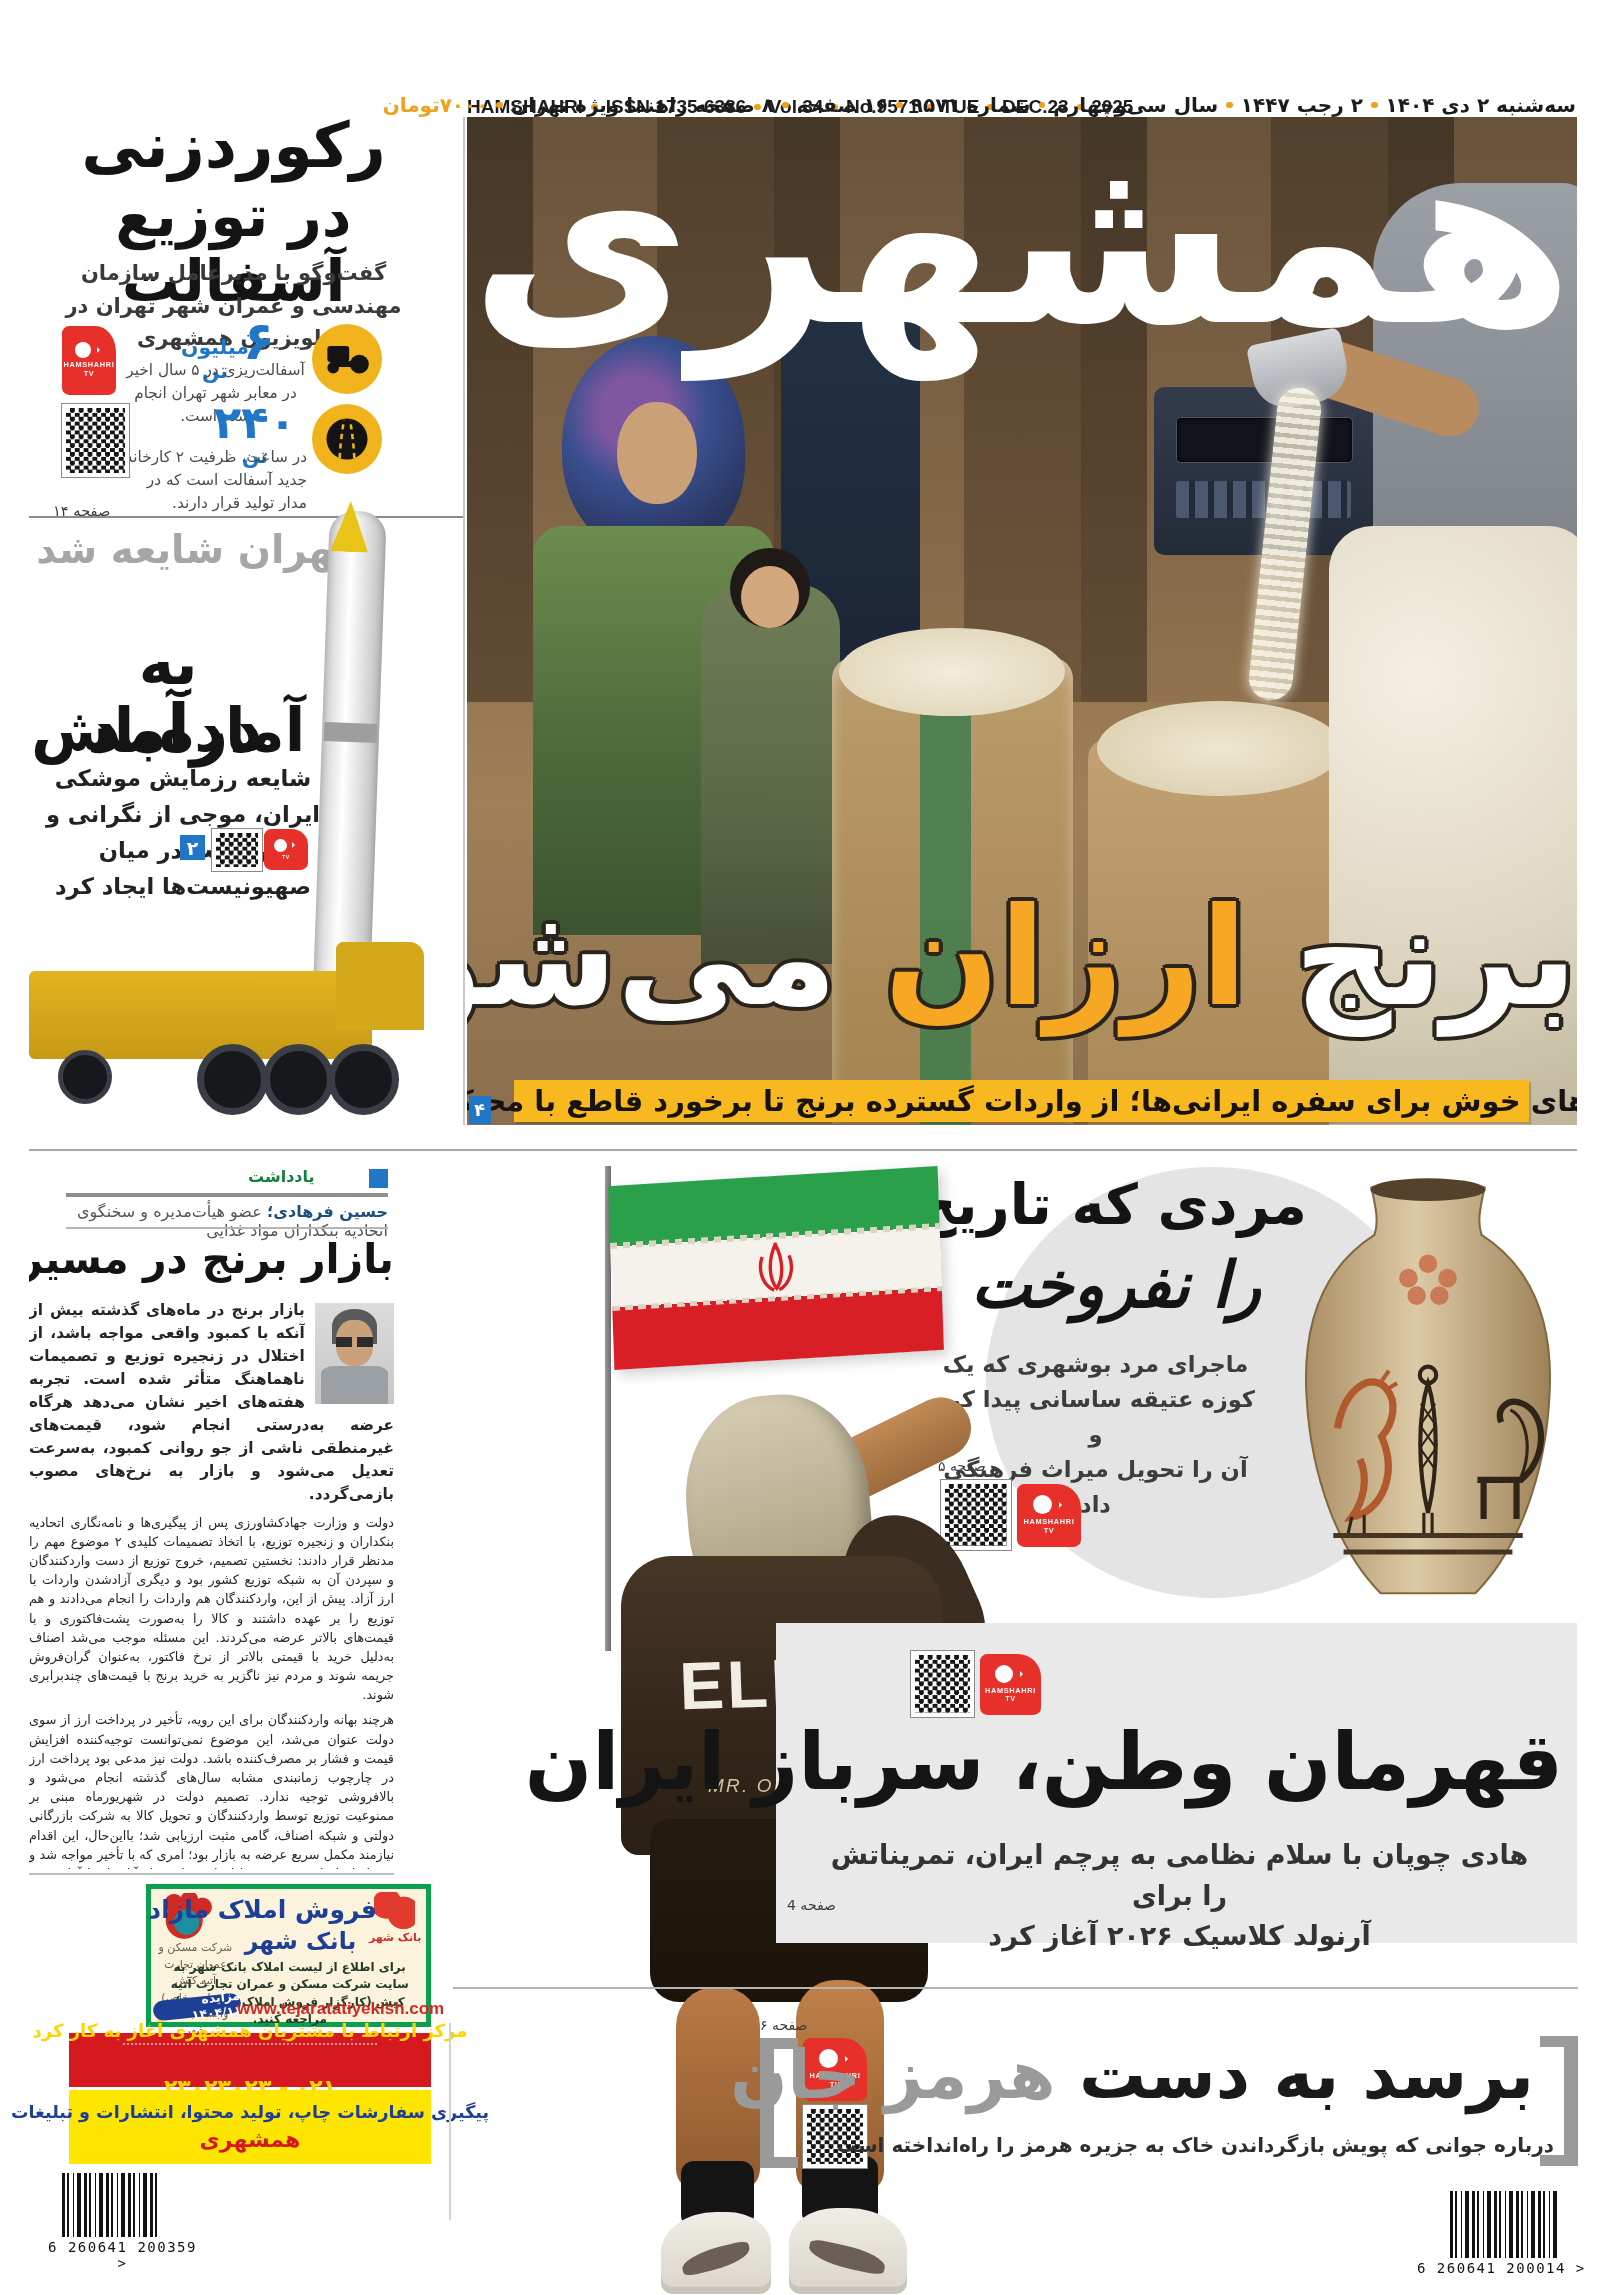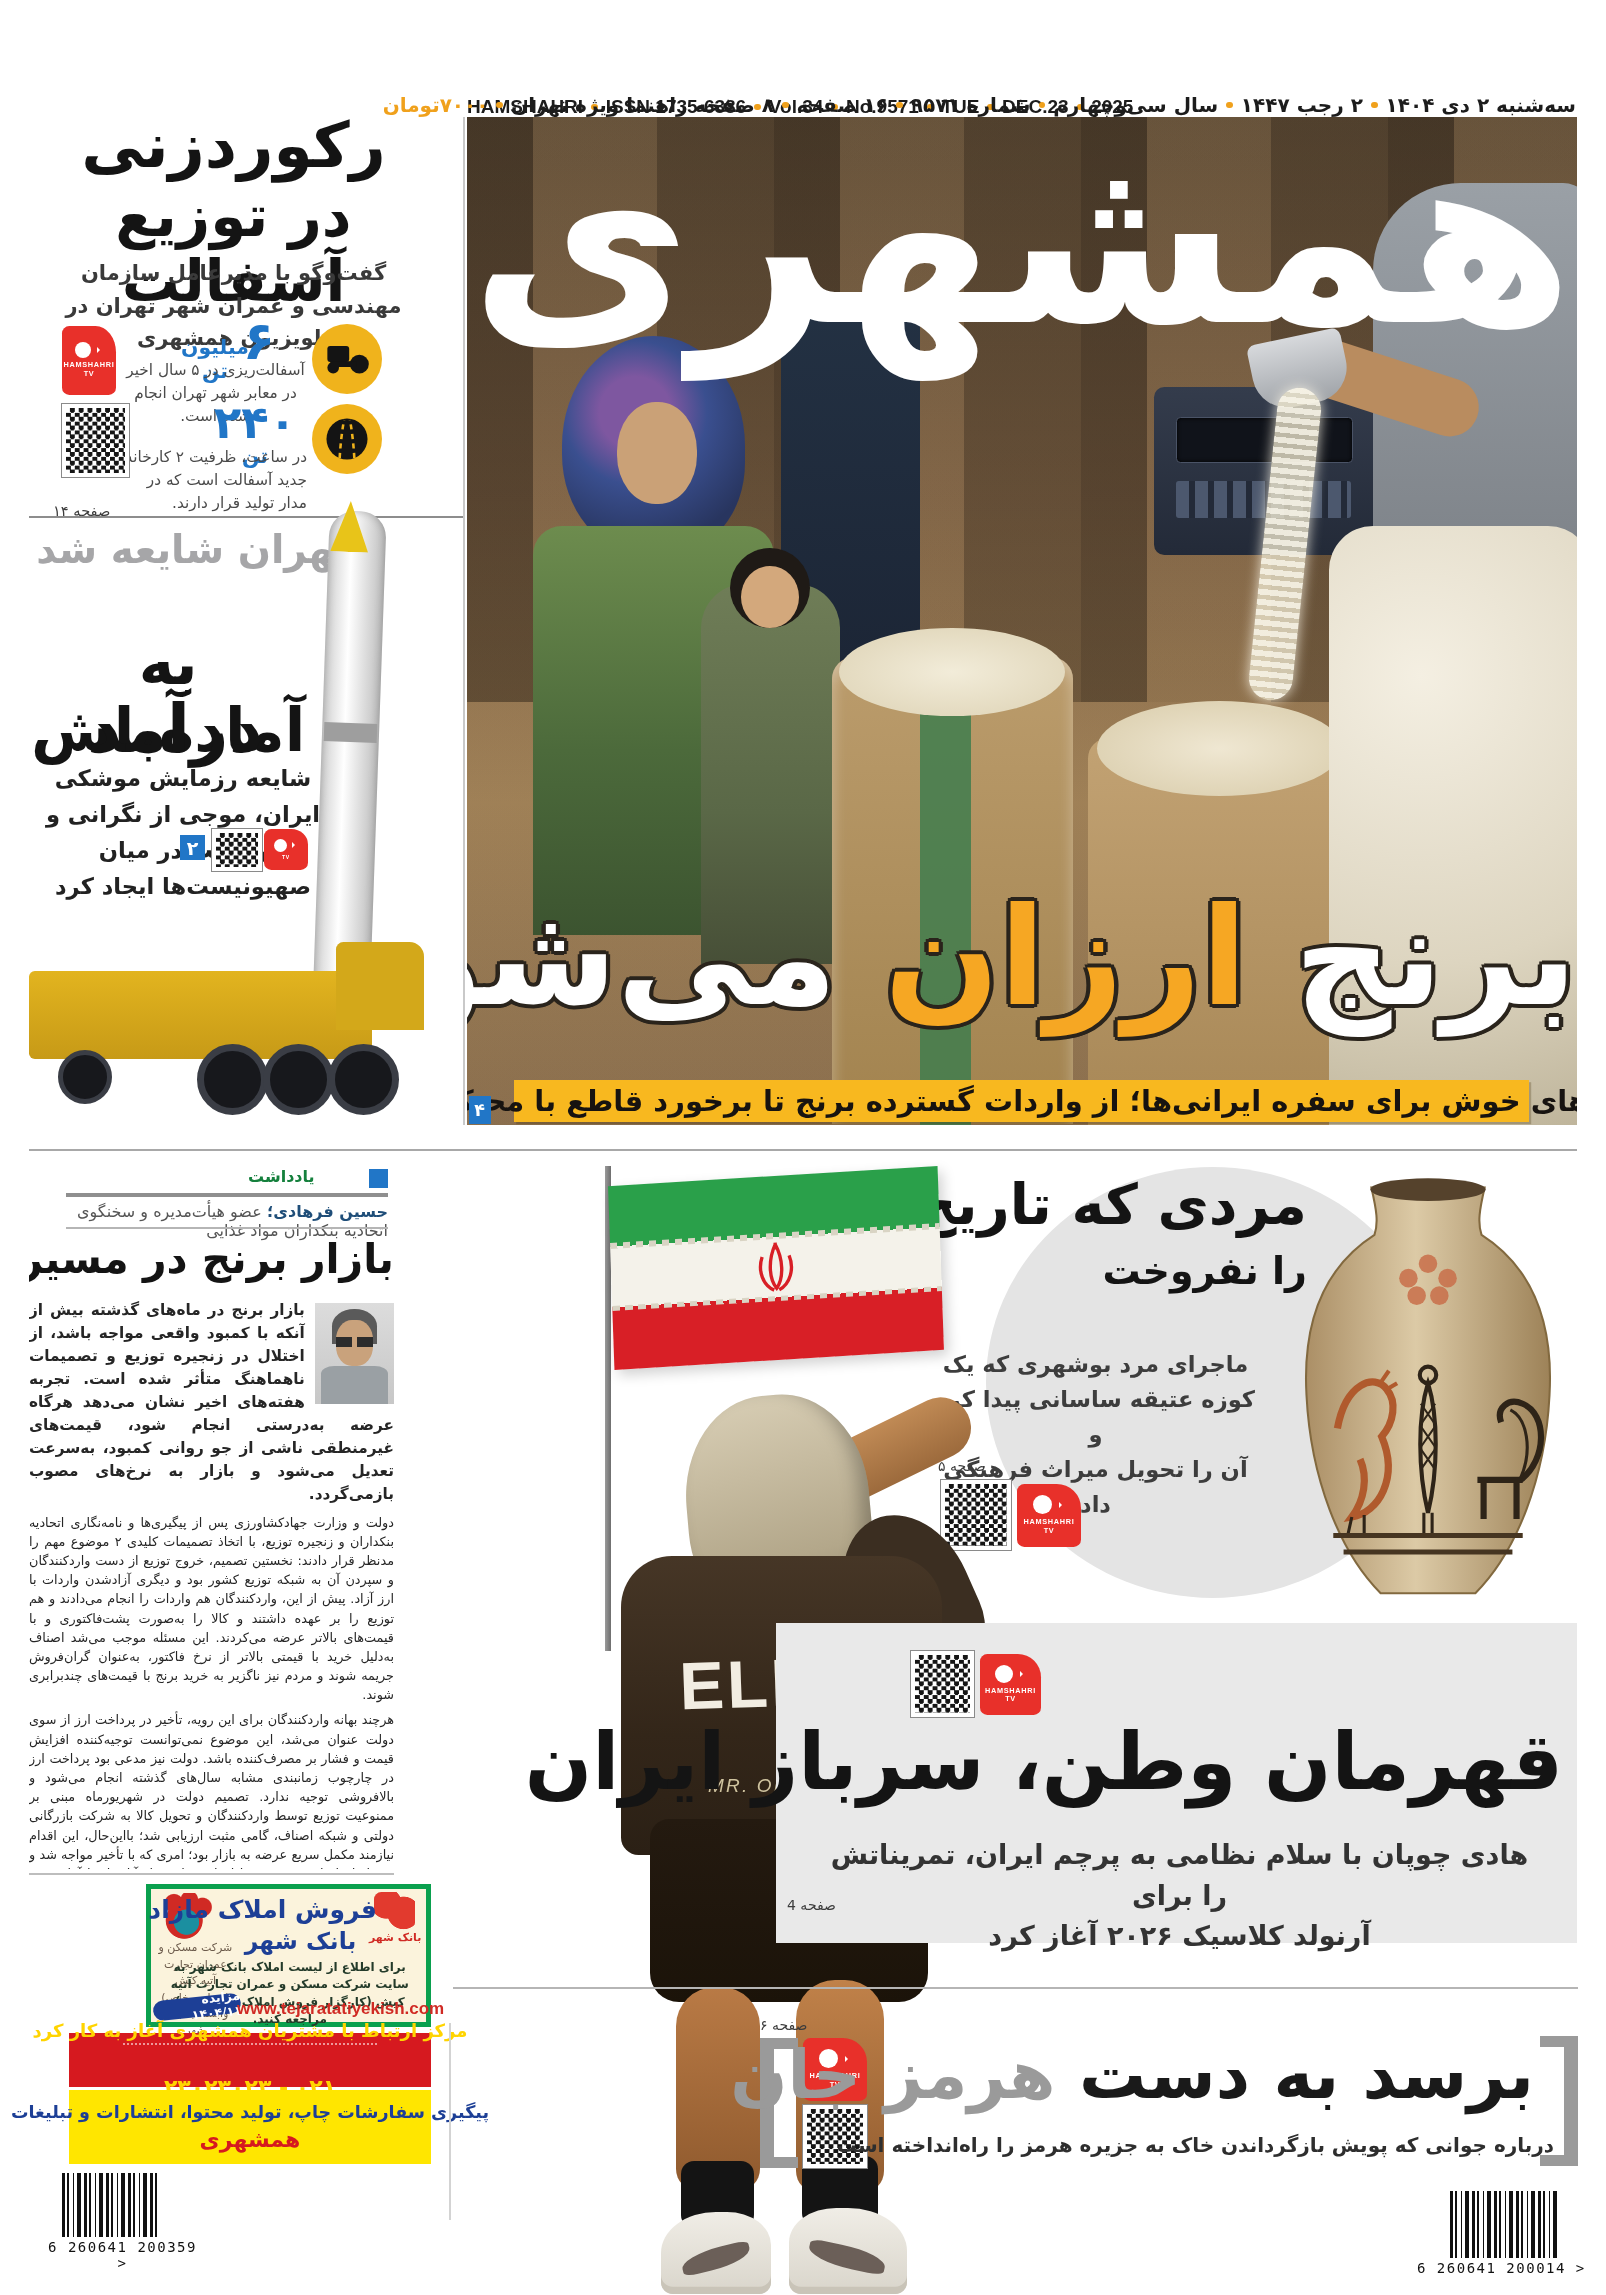--- a/index.html
+++ b/index.html
@@ -232,21 +232,21 @@
     <span class="fa" style="color:#d6191f;font-size:22px;font-weight:900;letter-spacing:2.2px;">همشهری</span>
   </div>
 
   <div class="abs barcode" style="left:62px;top:2173px;width:96px;height:64px;"></div>
   <div class="abs bcnum" style="left:42px;top:2239px;width:161px;text-align:center;font-size:14px;letter-spacing:1.5px;">6 260641 200359 &gt;</div>
 
   <div class="abs vrule" style="left:449px;top:2023px;width:1.5px;height:197px;background:#d3d3d3;"></div>
 
   <div class="abs" style="left:986px;top:1167px;width:453px;height:431px;background:#e4e4e4;border-radius:50%;"></div>
   <div class="abs fa headline-black" style="left:971px;top:1174px;width:336px;text-align:center;font-size:56px;white-space:nowrap;">مردی که تاریخ</div>
-  <div class="abs fa headline-black" style="left:971px;top:1250px;width:336px;text-align:right;font-size:38px;">را نفروخت</div>
+  <div class="abs fa headline-black" style="left:971px;top:1250px;width:336px;text-align:left;font-size:64px;font-style:italic;">را نفروخت</div>
   <div class="abs fa" style="left:935px;top:1347px;width:321px;text-align:center;font-size:22.6px;line-height:1.55;color:#3d3d3d;font-weight:600;">
     <div>ماجرای مرد بوشهری که یک</div>
     <div>کوزه عتیقه ساسانی پیدا کرد و</div>
     <div>آن را تحویل میراث فرهنگی داد</div>
   </div>
   <div class="abs fa pagenote" style="left:938px;top:1458px;font-size:14px;">صفحه ۵</div>
   <div class="abs qr" style="left:941px;top:1480px;width:70px;height:70px;"></div>
   <div class="abs tvlogo" style="left:1017px;top:1484px;width:64px;height:63px;">
     <div class="row">
         <span class="c"></span>

